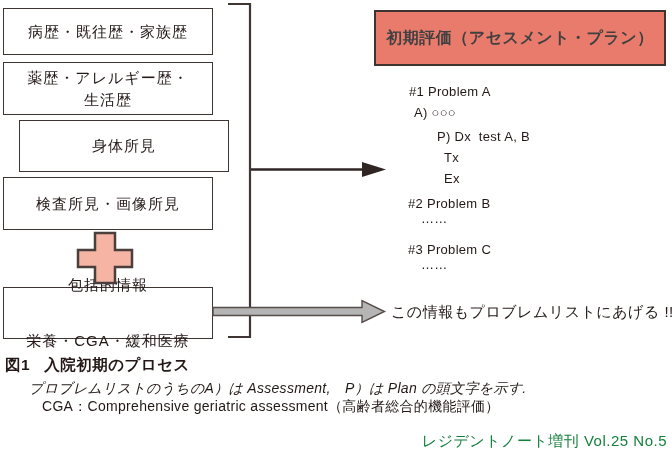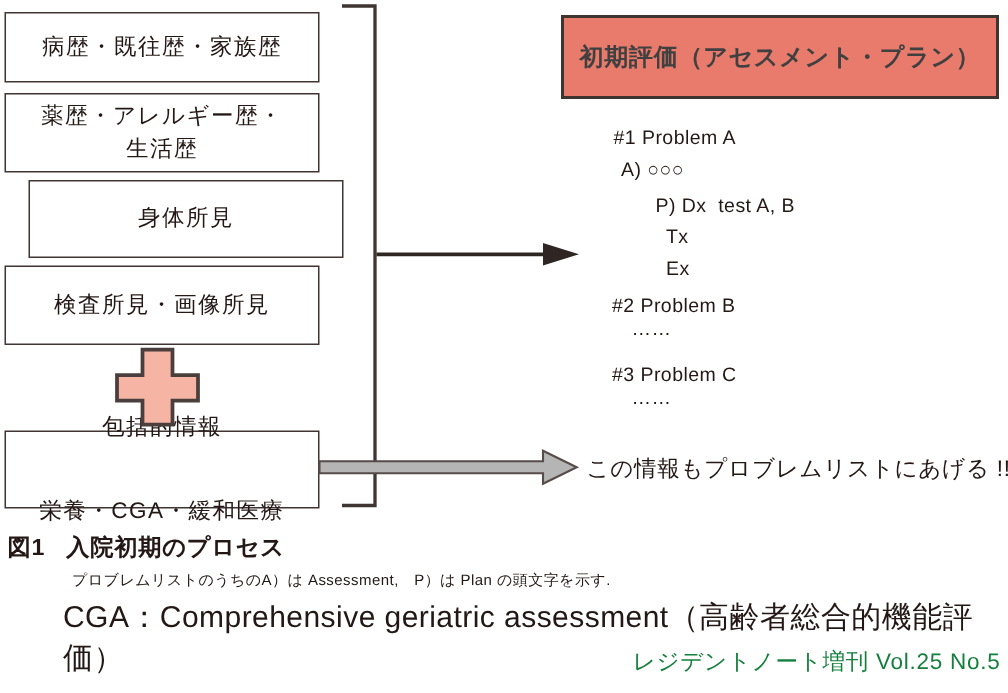--- a/index.html
+++ b/index.html
@@ -43,22 +43,22 @@
   .pl-8 { left:408px; top:243px; }
   .pl-9 { left:421px; top:258px; }
   
   .arrow-note {
     position:absolute; left:391px; top:303px;
     font-size:15px; letter-spacing:0.5px; white-space:nowrap;
   }
   
   .caption-title { position:absolute; left:5px; top:355px; font-size:15.5px; font-weight:bold; letter-spacing:0.5px; }
   .caption-title .fig-label { margin-right:14px; }
-  .caption-note-1 { position:absolute; left:48px; top:380px; font-size:10px; letter-spacing:0.3px; }
-  .caption-note-2 { position:absolute; left:42px; top:398px; font-size:20px; letter-spacing:0.3px; }
+  .caption-note-1 { position:absolute; left:29px; top:380px; font-size:14px; letter-spacing:0.3px;font-style:italic; }
+  .caption-note-2 { position:absolute; left:42px; top:398px; font-size:14px; letter-spacing:0.3px; }
   
   .footer-credit {
     position:absolute; right:5px; top:432px;
     font-size:15px; color:#15803d; letter-spacing:0.5px;
   }
 </style>
 </head>
 <body>
 
 <div class="stage">

